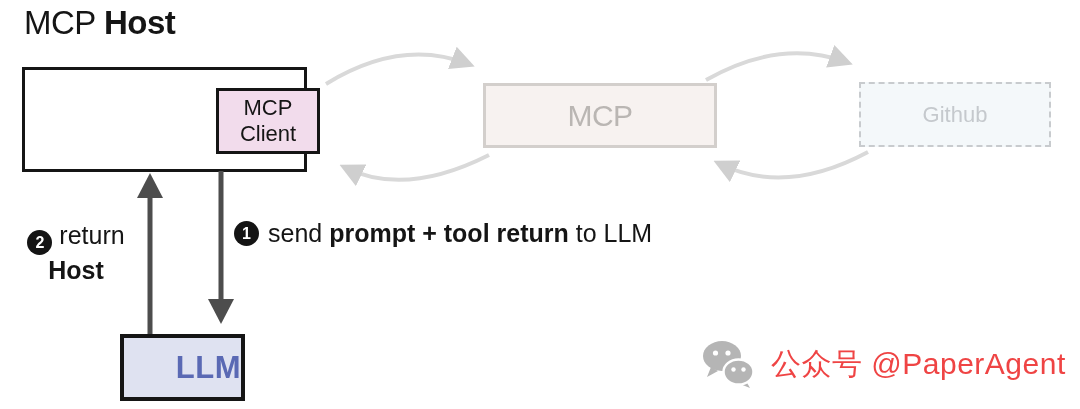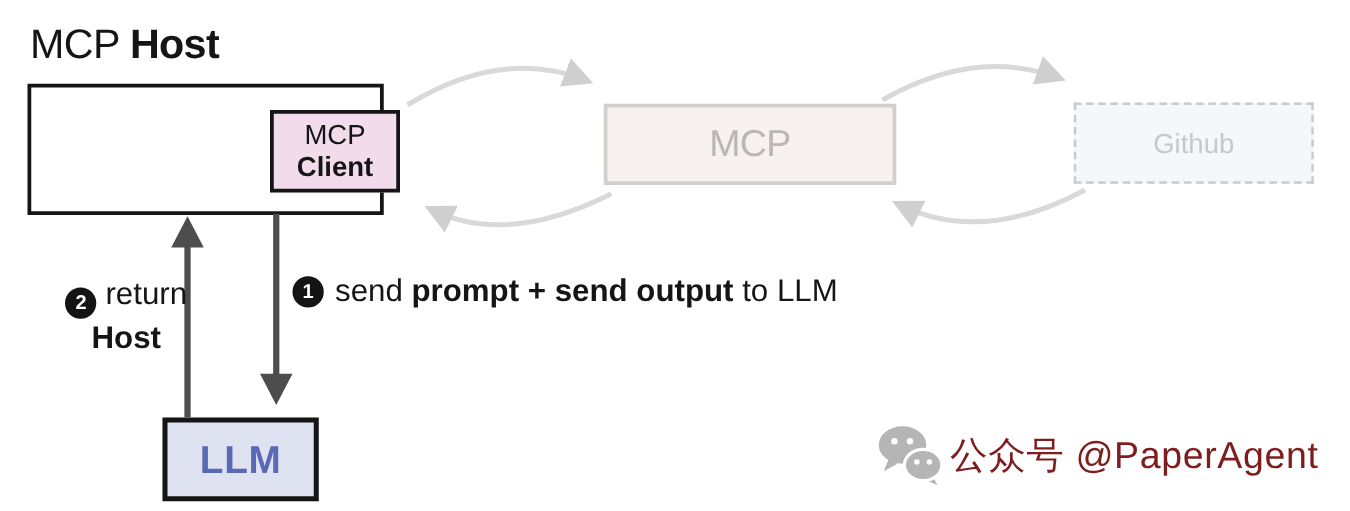--- a/index.html
+++ b/index.html
@@ -4,78 +4,78 @@
 <style>
   * { margin: 0; padding: 0; box-sizing: border-box; }
   body { background: #ffffff; font-family: "Liberation Sans", sans-serif; }
   .stage {
     position: relative; width: 1080px; height: 409px;
     background: #ffffff; overflow: hidden;
   }
   .abs { position: absolute; }
 
   
-  .title { left: 24px; top: 16px; font-size: 33px; color: #151515; letter-spacing: -0.5px; }
+  .title { left: 24px; top: 4px; font-size: 33px; color: #151515; letter-spacing: -0.5px; }
   .title b { font-weight: 700; }
 
   
   .host-box {
     left: 22px; top: 67px; width: 285px; height: 105px;
     border: 3px solid #151515; background: #ffffff; z-index: 1;
   }
   .client-box {
     left: 216px; top: 88px; width: 104px; height: 66px;
     border: 3px solid #151515; background: #f2dcec; z-index: 3;
     display: flex; flex-direction: column; align-items: center; justify-content: center;
     font-size: 22px; line-height: 26px; color: #151515; text-align: center;
   }
-  .client-box .l2 { font-weight: 700; text-align: center; }
+  .client-box .l2 { font-weight: 400; text-align: center; }
   .server-box {
     left: 483px; top: 83px; width: 234px; height: 65px;
     border: 3px solid #d3cfcc; background: #f7f2f0; z-index: 2;
     display: flex; align-items: center; justify-content: center;
     font-size: 30px; color: #bab6b3; letter-spacing: -0.5px;
   }
   .server-box b { font-weight: 700; }
   .github-box {
     left: 859px; top: 82px; width: 192px; height: 65px;
     border: 2px dashed #c8cbce; background: #f4f8fa; z-index: 2;
     display: flex; align-items: center; justify-content: center;
     font-size: 22px; color: #c5c9cd;
   }
   .llm-box {
     left: 120px; top: 334px; width: 125px; height: 67px;
     border: 4px solid #151515; background: #dfe2f1; z-index: 3;
-    display: flex; align-items: center; justify-content: center;
-    font-size: 31px; font-weight: 700; color: #5a69b4; letter-spacing: 0.5px; margin-left: 10px;
+    display: flex; align-items: center; justify-content: flex-end;
+    font-size: 31px; font-weight: 700; color: #5a69b4; letter-spacing: 0.5px;
   }
 
   
   .badge {
     display: inline-flex; align-items: center; justify-content: center;
     width: 25px; height: 25px; border-radius: 50%;
     background: #141414; color: #ffffff; font-size: 16px; font-weight: 700;
     flex: 0 0 auto;
   }
   .step1 {
     left: 234px; top: 219px; display: flex; align-items: center; gap: 9px;
     font-size: 25px; color: #151515; white-space: nowrap; z-index: 4;
   }
   .step1 b { font-weight: 700; }
   .step2 {
     left: 0px; top: 220px; width: 152px; text-align: center;
-    font-size: 25px; line-height: 31px; color: #151515; z-index: 4; margin-left: 25px;
+    font-size: 25px; line-height: 31px; color: #151515; z-index: 4;
   }
   .step2 .badge { vertical-align: -4px; margin-right: 7px; }
   .step2 .l3 { font-weight: 700; }
 
   
   .watermark {
-    left: 702px; top: 340px; display: flex; align-items: center; gap: 6px;
-    color: #7f1d1d; z-index: 5;
+    left: 702px; top: 340px; display: flex; align-items: center; gap: 17px;
+    color: #ef4444; z-index: 5;
   }
   .watermark .wm-text { font-size: 30px; letter-spacing: 0.5px; white-space: nowrap; }
 
   svg.overlay { position: absolute; left: 0; top: 0; z-index: 2; pointer-events: none; }
 </style>
 </head>
 <body>
 
 <div class="stage">
 
@@ -116,21 +116,21 @@
     <polygon points="221,324 208,299 234,299" fill="#4d4d4d"></polygon>
   </svg>
 
   <div class="abs step2">
     <div class="line"><span class="badge">2</span><span>return</span></div>
     <div class="line l3">Host</div>
   </div>
 
   <div class="abs step1">
     <span class="badge">1</span>
-    <span><span>send </span><b>prompt + send output</b><span> to LLM</span></span>
+    <span><span>send </span><b>prompt + tool return</b><span> to LLM</span></span>
   </div>
 
   <div class="abs llm-box">
       <span>LLM</span>
     </div>
 
   <div class="abs watermark">
     <svg width="52" height="48" viewBox="0 0 52 48">
       <path d="M9 27 L5 37 L16 31 Z" fill="#b5b5b5"></path>
       <ellipse cx="20" cy="16" rx="19" ry="15" fill="#b5b5b5"></ellipse>

